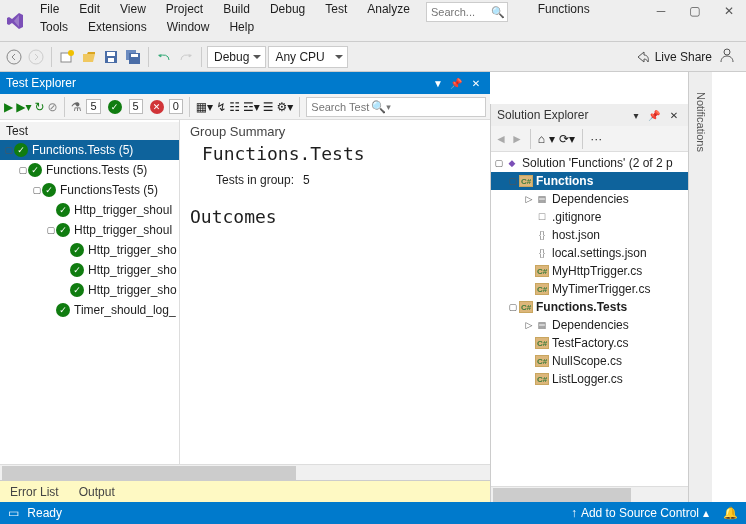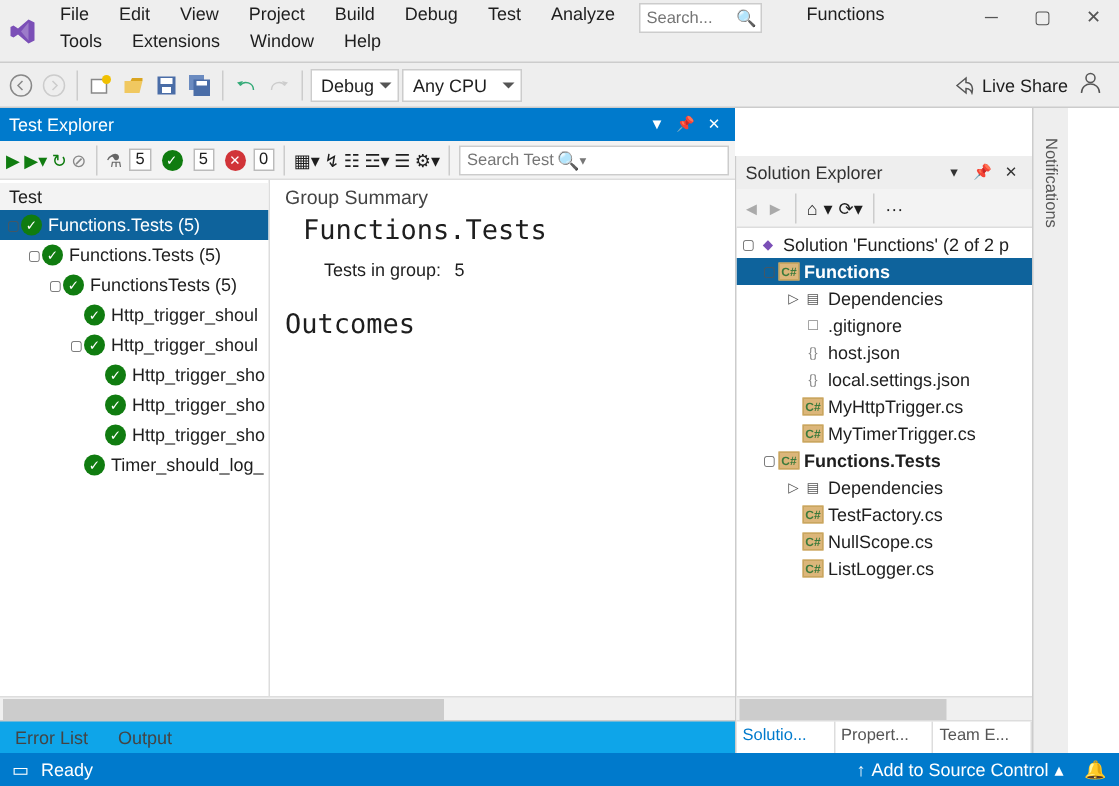--- a/index.html
+++ b/index.html
@@ -36,21 +36,21 @@
   .tree-row.sel { background: #0e639c; color: #fff; }
   .exp { width: 10px; text-align: center; color: #555; font-size: 9px; }
   .test-summary { flex: 1; padding: 4px 10px 10px 10px; overflow: auto; }
   .sum-h1 { font-size: 13px; color: #444; }
   .sum-h2 { font-size: 18px; margin: 4px 0 6px 12px; font-family: Consolas, monospace; }
   .sum-line { font-size: 15px; margin-left: 26px; font-family: Consolas, monospace; }
   .sum-h3 { font-size: 18px; margin: 18px 0 2px 0; font-family: Consolas, monospace; }
   .sum-outcome { display: flex; align-items: center; gap: 6px; margin-left: 12px; }
   .scroll-track { height: 16px; background: #f0f0f0; border-top: 1px solid #ddd; position: relative; }
   .scroll-thumb { position: absolute; height: 14px; top: 1px; left: 2px; width: 60%; background: #ccc; }
-  .bottom-tabs { height: 22px; background: #0ea5e9; border-top: 1px solid #ccc; display: flex; align-items: center; }
+  .bottom-tabs { height: 22px; background: #fef9c3; border-top: 1px solid #ccc; display: flex; align-items: center; }
   .bottom-tab { padding: 3px 10px; font-size: 12px; color: #444; }
   
   .se-toolbar { height: 26px; background: #f3f3f3; display: flex; align-items: center; padding: 0 4px; gap: 4px; border-bottom: 1px solid #ddd; }
   .se-search { margin: 2px; }
   .se-search input { width: 100%; border: 1px solid #ccc; padding: 2px 4px; font-size: 11px; height: 20px; }
   .se-tree { flex: 1; overflow: auto; padding: 2px 0; font-size: 12px; }
   .se-row { display: flex; align-items: center; height: 18px; white-space: nowrap; overflow: hidden; cursor: pointer; }
   .se-row.sel { background: #0e639c; color: #fff; }
   .se-row .file-icon { width: 14px; height: 14px; display: inline-flex; align-items: center; justify-content: center; margin-right: 3px; font-size: 9px; }
   .se-bottom-tabs { height: 22px; border-top: 1px solid #ddd; display: flex; }
@@ -369,25 +369,20 @@
           <div class="se-row" style="padding-left: 32px;">
             <span class="exp" style="width:12px;"></span>
             <span class="cs-badge"></span>
             <span style="">ListLogger.cs</span>
           </div>
         </div>
     </div>
     <div class="scroll-track">
         <div class="scroll-thumb" style="width:70%;"></div>
       </div>
-    <div class="se-bottom-tabs" id="se-bottom-tabs">
-        <div class="se-btab">Solutio...</div>
-        <div class="se-btab" style="color: rgb(85, 85, 85);">Propert...</div>
-        <div class="se-btab" style="color: rgb(85, 85, 85);">Team E...</div>
-      </div>
   </div>
 
   <div class="rail">
     <span class="rail-label">Notifications</span>
   </div>
 </div>
 
 <div class="statusbar">
   <span style="margin-right:8px;">▭</span>
   <span>Ready</span>

